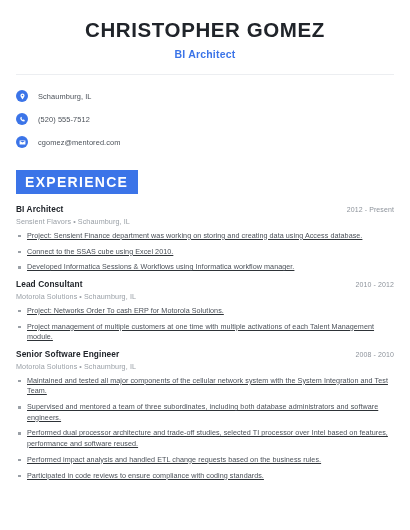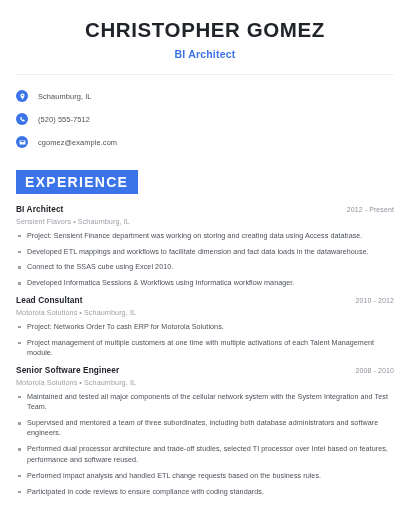--- a/index.html
+++ b/index.html
@@ -107,20 +107,21 @@
     margin-top: 3px;
     font-size: 7.2px;
     color: #9aa0a7;
     letter-spacing: 0.1px;
   }
   .job-meta .sep { padding: 0 2px; }
   .bullets {
     list-style: none;
     margin: 5px 0 0 0;
     padding: 0;
+    text-decoration: underline;
   }
   .bullets li {
     position: relative;
     padding-left: 11px;
     font-size: 7.2px;
     line-height: 1.45;
     color: #4a5058;
     margin-bottom: 5.5px;
     letter-spacing: 0.05px;
   }
@@ -165,40 +166,39 @@
       </span>
       <span class="contact-text">(520) 555-7512</span>
     </div>
 
     <div class="contact-row">
       <span class="contact-icon">
         <svg width="7" height="7" viewBox="0 0 12 12" fill="#ffffff">
           <path d="M1.6 2.6h8.8c.33 0 .6.27.6.6v5.6c0 .33-.27.6-.6.6H1.6a.6.6 0 0 1-.6-.6V3.2c0-.33.27-.6.6-.6zm4.4 3.6L10.2 3.6H1.8L6 6.2z"></path>
         </svg>
       </span>
-      <span class="contact-text">cgomez@example.com</span>
+      <span class="contact-text">cgomez@mentored.com</span>
     </div>
 
   </div>
 
   <div class="section-badge">EXPERIENCE</div>
 
   <div class="jobs">
 
     <div class="job">
       <div class="job-head">
         <span class="job-role">BI Architect</span>
         <span class="job-dates">2012 - Present</span>
       </div>
       <div class="job-meta">
         <span>Sensient Flavors</span><span class="sep">•</span><span>Schaumburg, IL</span>
       </div>
       <ul class="bullets">
         <li>Project: Sensient Finance department was working on storing and creating data using Access database.</li>
-        <li>Developed ETL mappings and workflows to facilitate dimension and fact data loads in the datawarehouse.</li>
         <li>Connect to the SSAS cube using Excel 2010.</li>
         <li>Developed Informatica Sessions &amp; Workflows using Informatica workflow manager.</li>
       </ul>
     </div>
 
     <div class="job">
       <div class="job-head">
         <span class="job-role">Lead Consultant</span>
         <span class="job-dates">2010 - 2012</span>
       </div>

